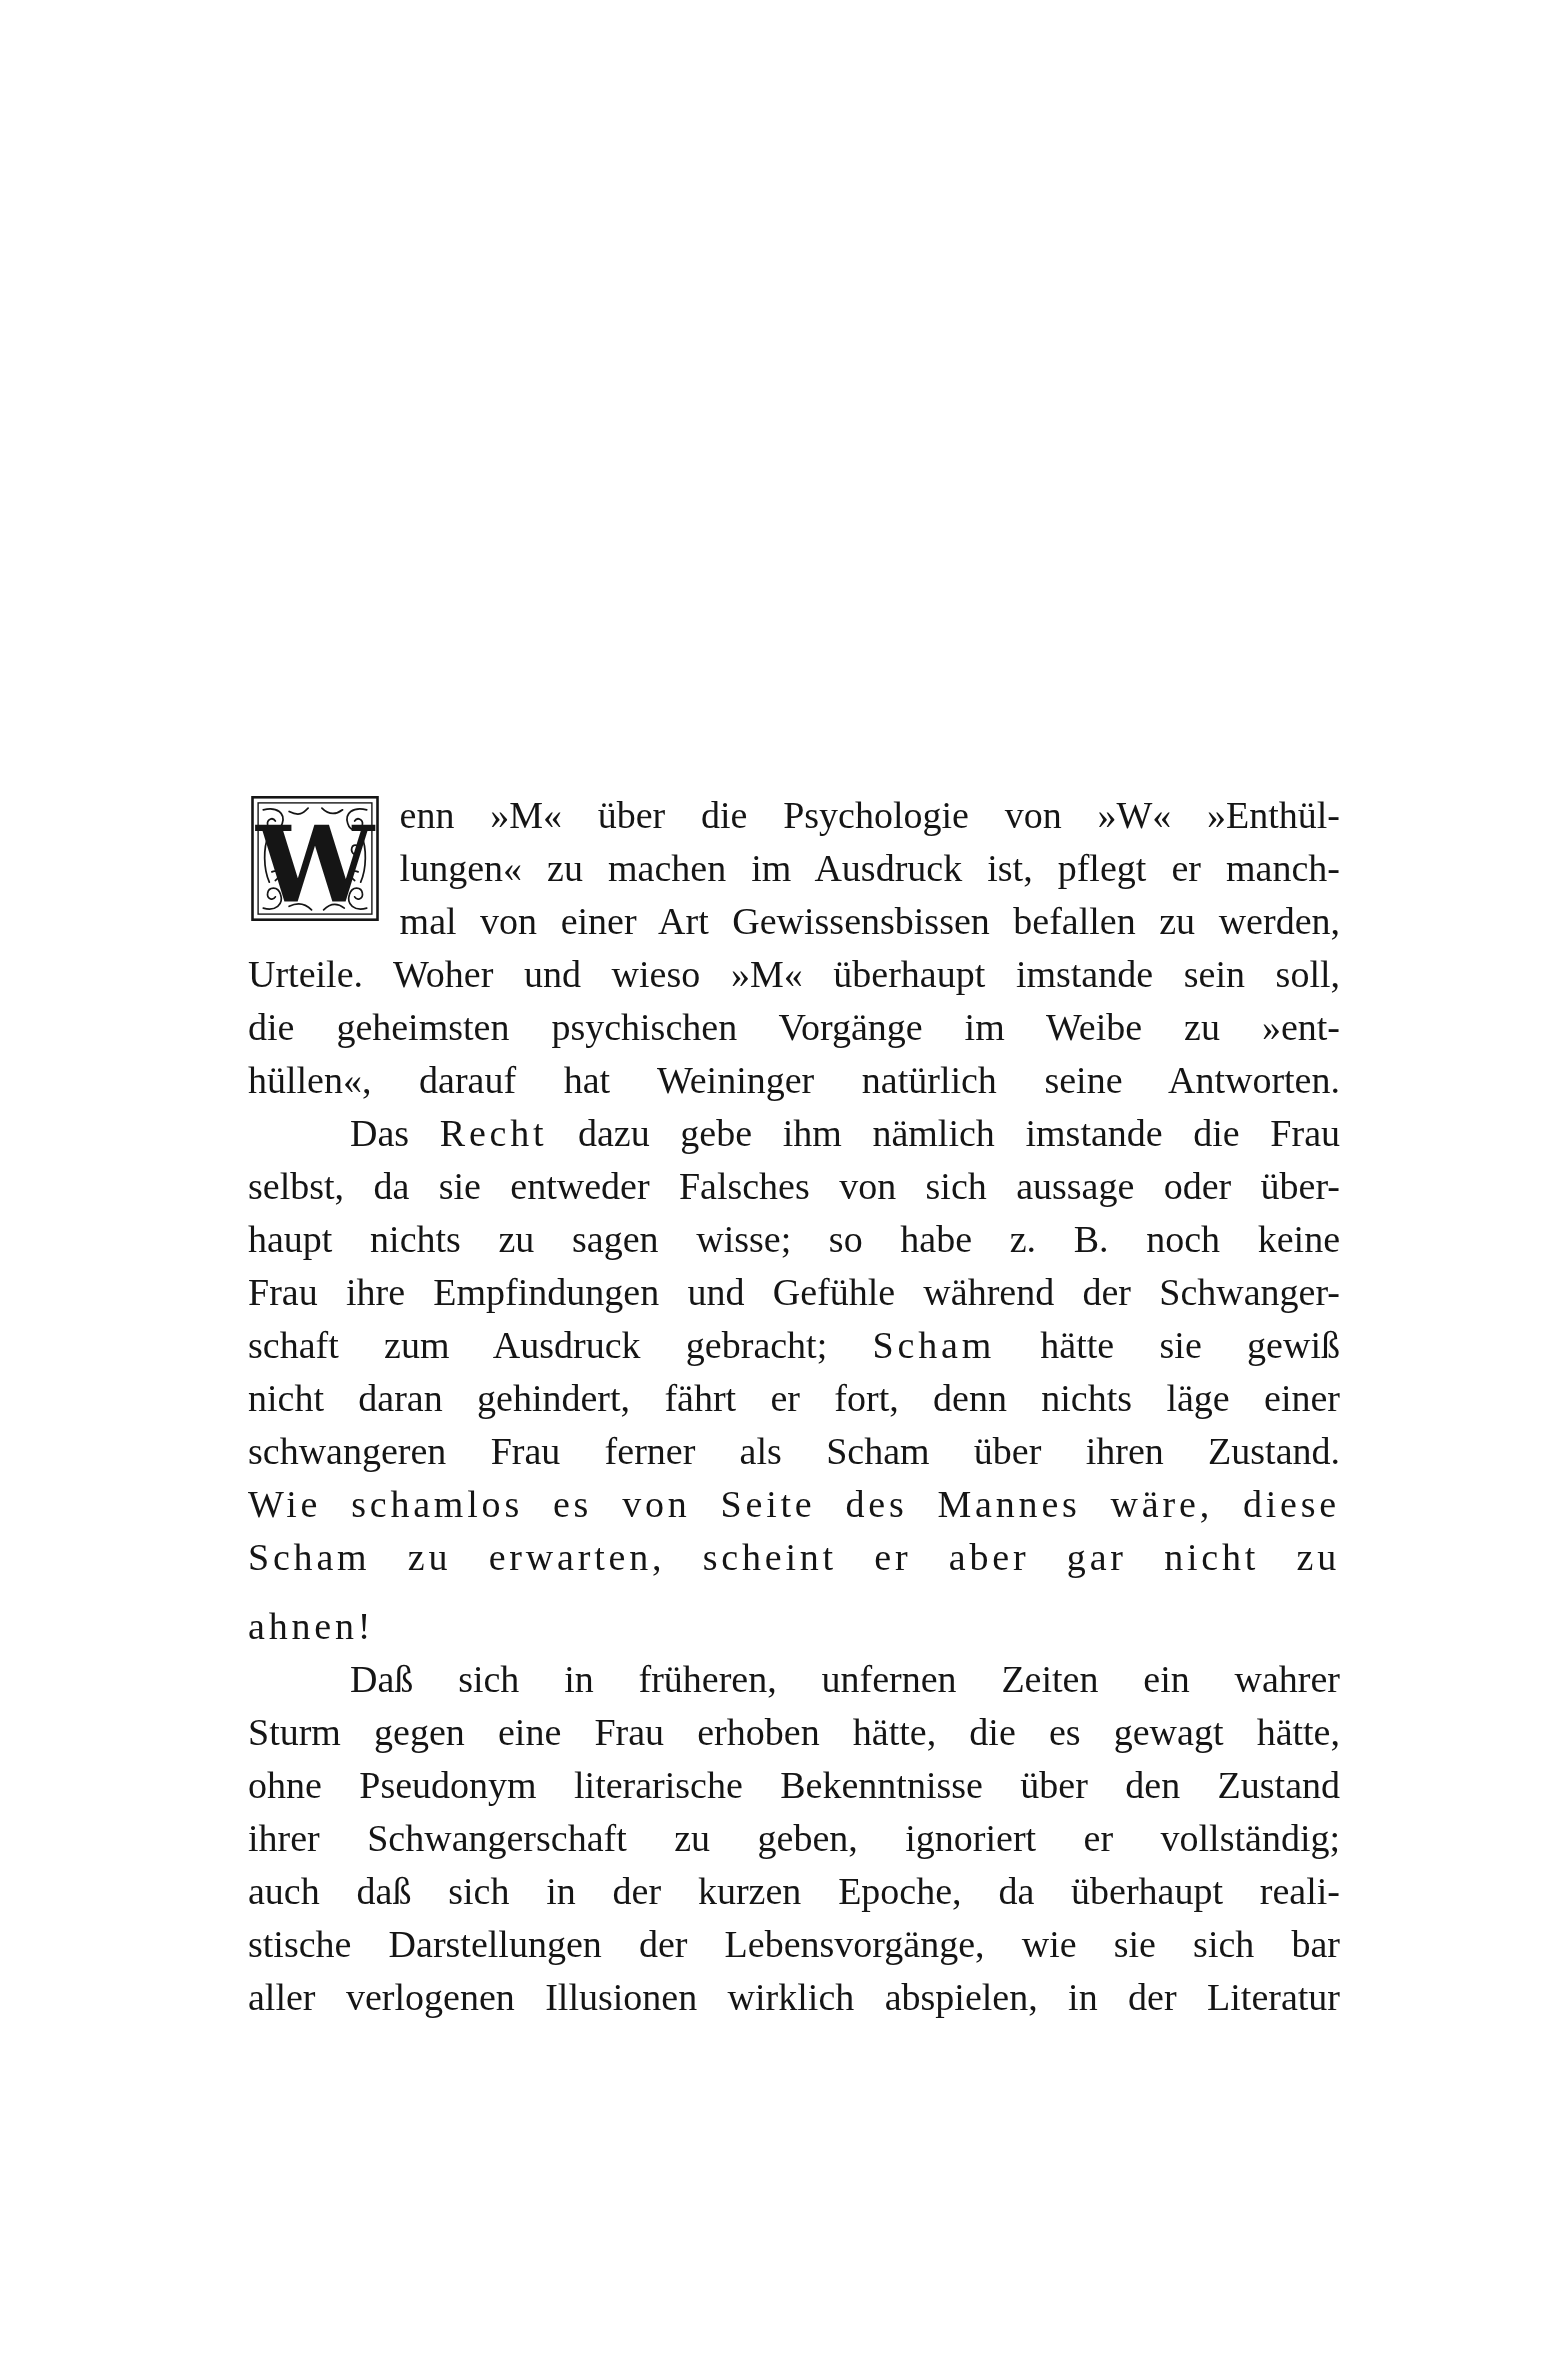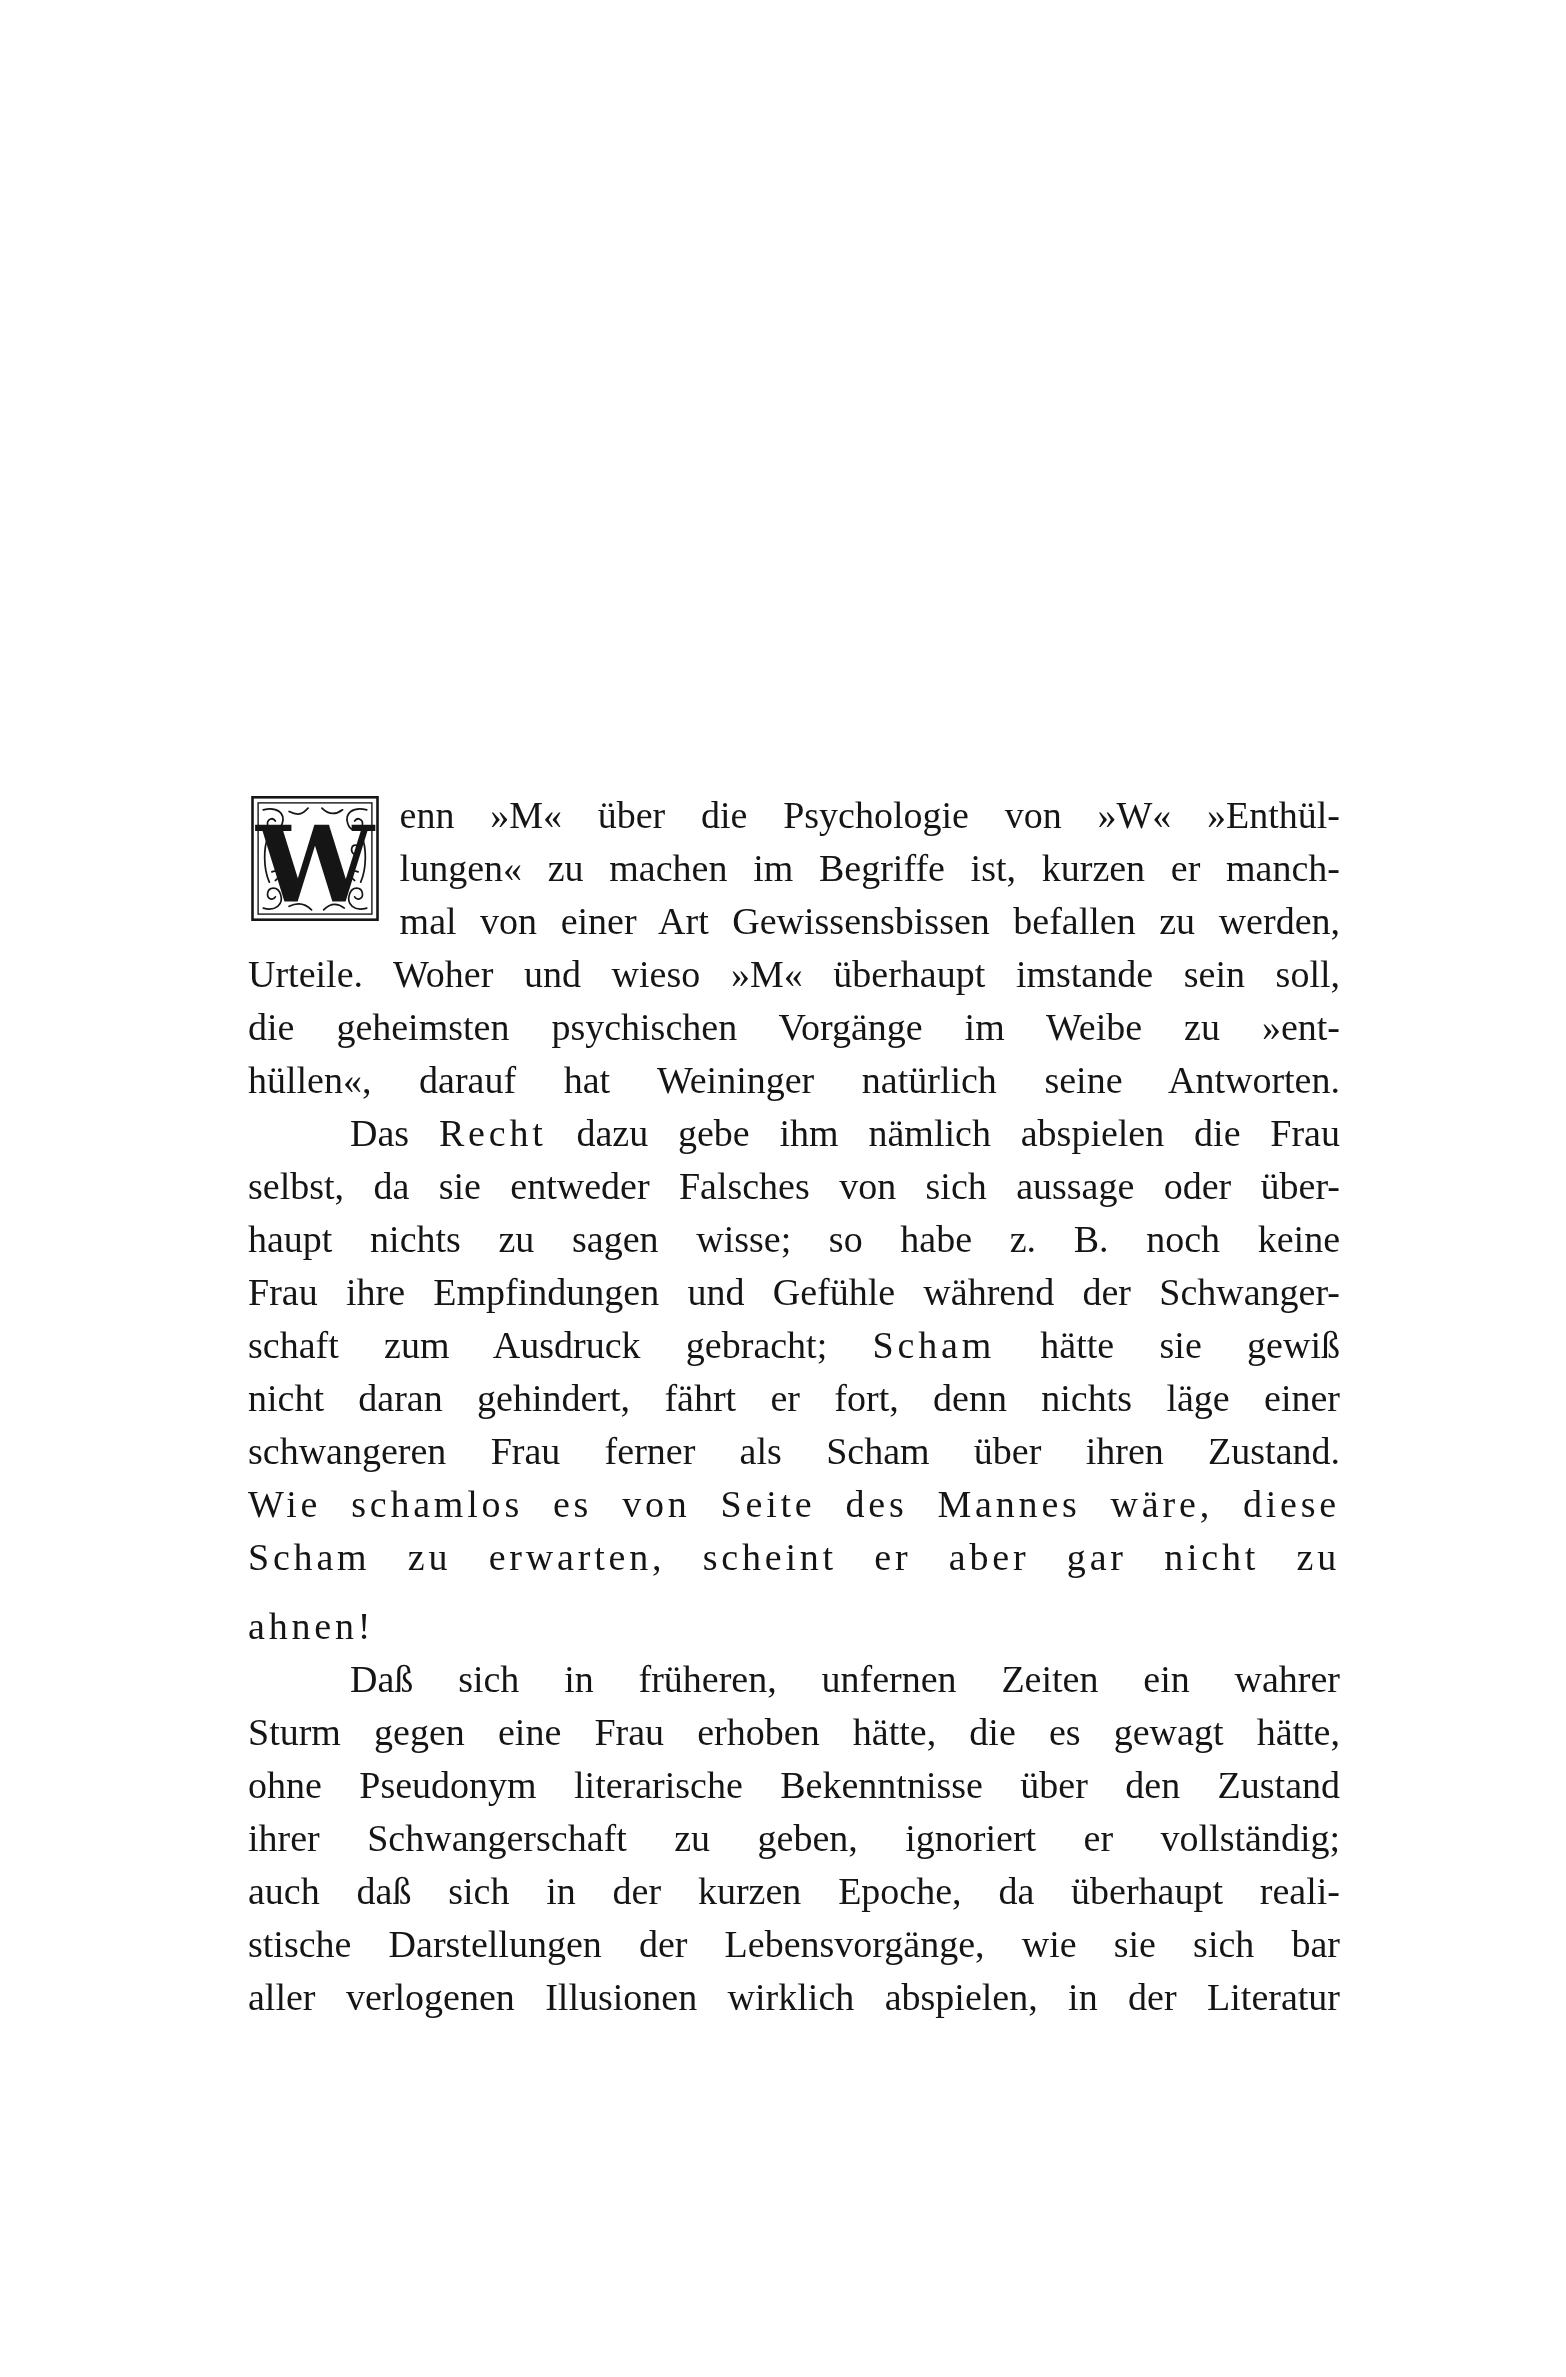--- a/index.html
+++ b/index.html
@@ -69,29 +69,29 @@
             <path d="M128,46 C134,60 134,84 127,100"></path>
             <path d="M24,58 C32,54 34,64 28,68 M24,88 C32,84 34,94 28,98"></path>
             <path d="M124,58 C116,54 114,64 120,68 M124,88 C116,84 114,94 120,98"></path>
             <path d="M44,18 C56,24 60,20 66,14 M82,14 C90,22 98,22 106,16"></path>
             <path d="M44,128 C56,122 64,126 70,132 M84,132 C92,124 100,124 108,130"></path>
           </g>
           <text x="74" y="122" text-anchor="middle" font-family="DejaVu Serif, Liberation Serif, serif" font-weight="bold" font-size="122" fill="#151515">W</text>
         </svg>
       </span>
     <div class="line"><span>enn »M« über die Psychologie von »W« »Enthül-</span></div>
-        <div class="line"><span>lungen« zu machen im Begriffe ist, kurzen er manch-</span></div>
+        <div class="line"><span>lungen« zu machen im Ausdruck ist, pflegt er manch-</span></div>
         <div class="line"><span>mal von einer Art Gewissensbissen befallen zu werden,</span></div>
         <div class="line"><span>Urteile. Woher und wieso »M« überhaupt imstande sein soll,</span></div>
         <div class="line"><span>die geheimsten psychischen Vorgänge im Weibe zu »ent-</span></div>
         <div class="line"><span>hüllen«, darauf hat Weininger natürlich seine Antworten.</span></div>
       </div>
 
     <div class="paragraph">
-        <div class="line indent"><span>Das </span><span class="sp">Recht</span><span> dazu gebe ihm nämlich abspielen die Frau</span></div>
+        <div class="line indent"><span>Das </span><span class="sp">Recht</span><span> dazu gebe ihm nämlich imstande die Frau</span></div>
         <div class="line"><span>selbst, da sie entweder Falsches von sich aussage oder über-</span></div>
         <div class="line"><span>haupt nichts zu sagen wisse; so habe z. B. noch keine</span></div>
         <div class="line"><span>Frau ihre Empfindungen und Gefühle während der Schwanger-</span></div>
         <div class="line"><span>schaft zum Ausdruck gebracht; </span><span class="sp">Scham</span><span> hätte sie gewiß</span></div>
         <div class="line"><span>nicht daran gehindert, fährt er fort, denn nichts läge einer</span></div>
         <div class="line"><span>schwangeren Frau ferner als Scham über ihren Zustand.</span></div>
         <div class="line"><span class="sp">Wie schamlos es von Seite des Mannes wäre, diese</span></div>
         <div class="line"><span class="sp">Scham zu erwarten, scheint er aber gar nicht zu</span></div>
         <div class="line short"><span class="sp">ahnen!</span></div>
       </div>

